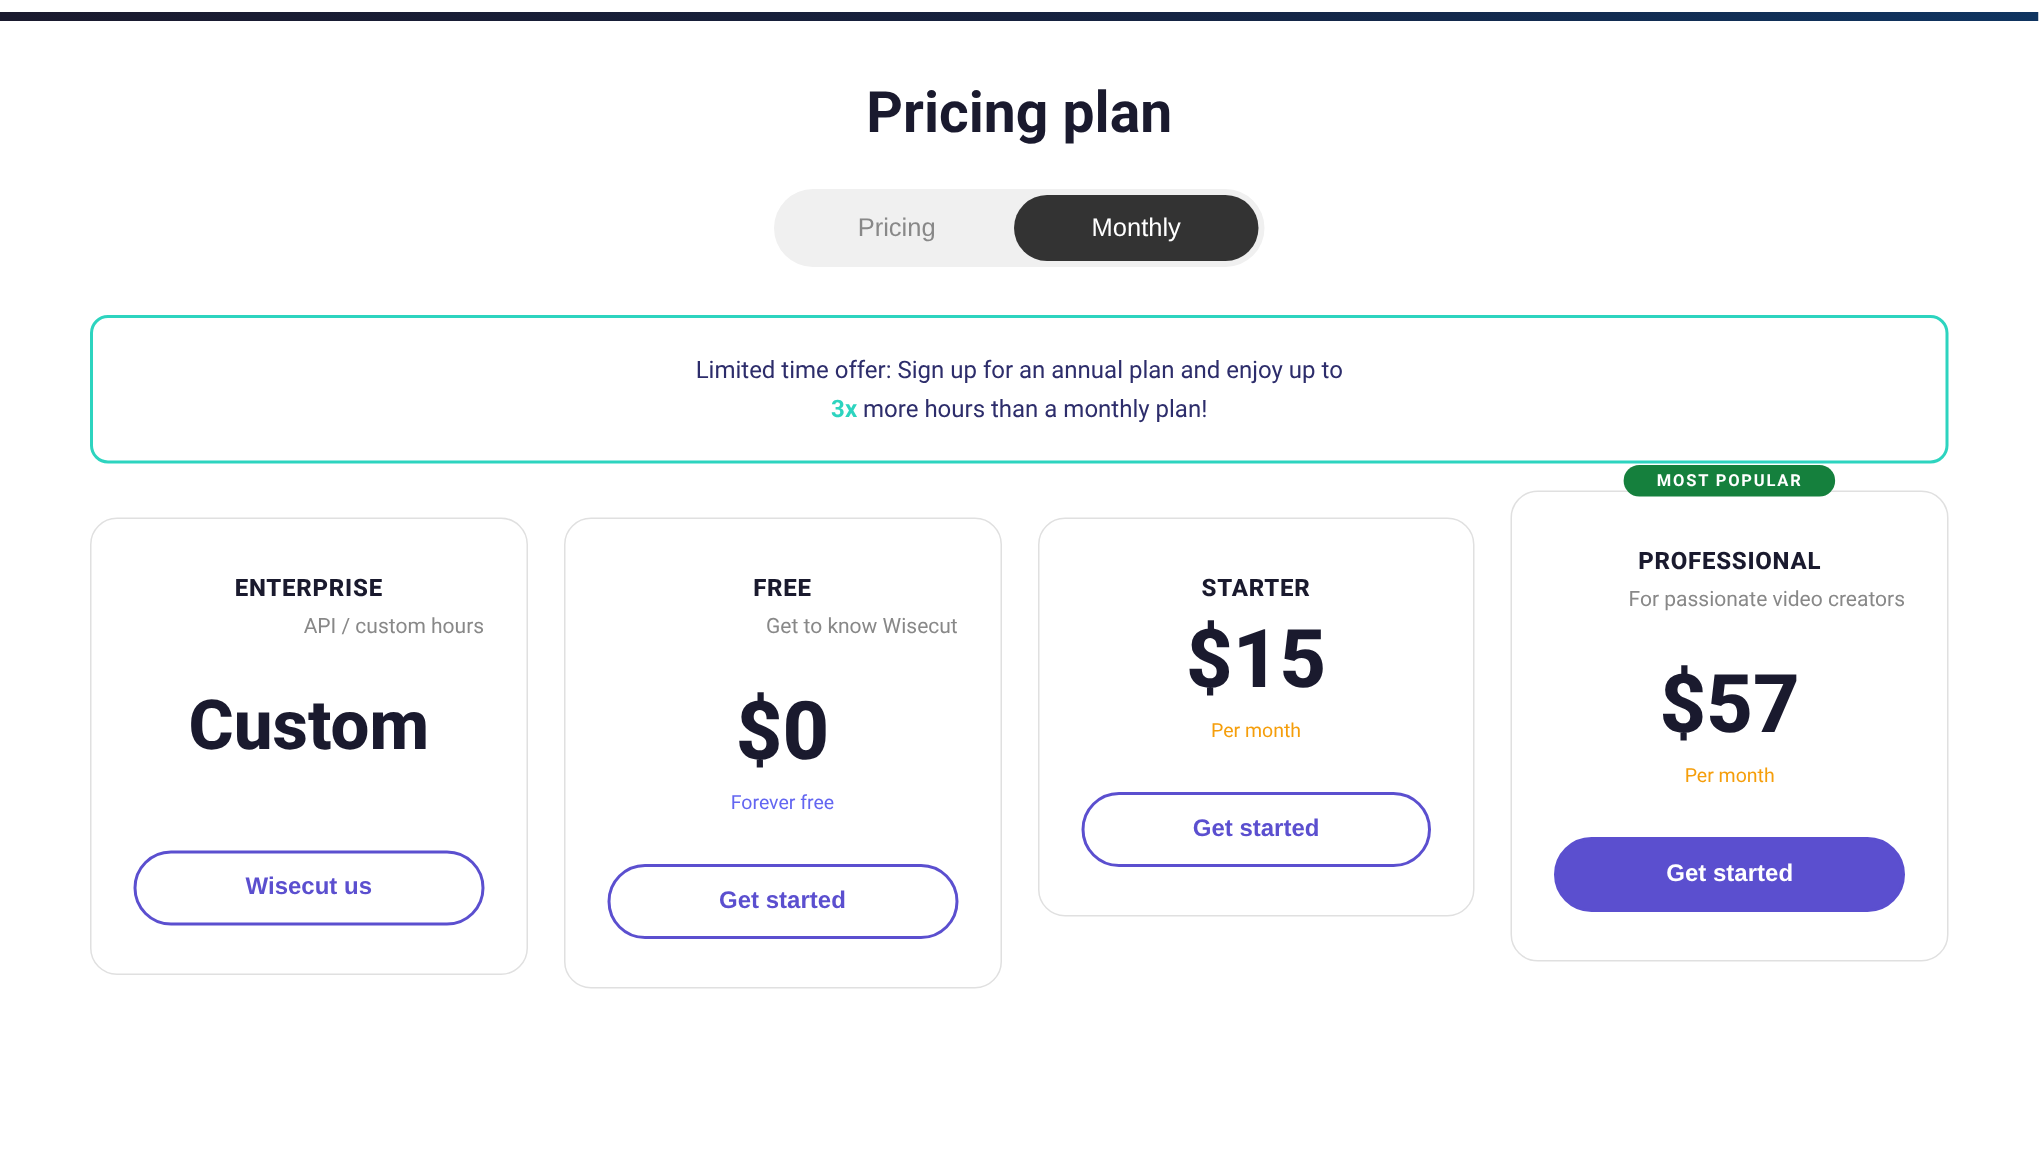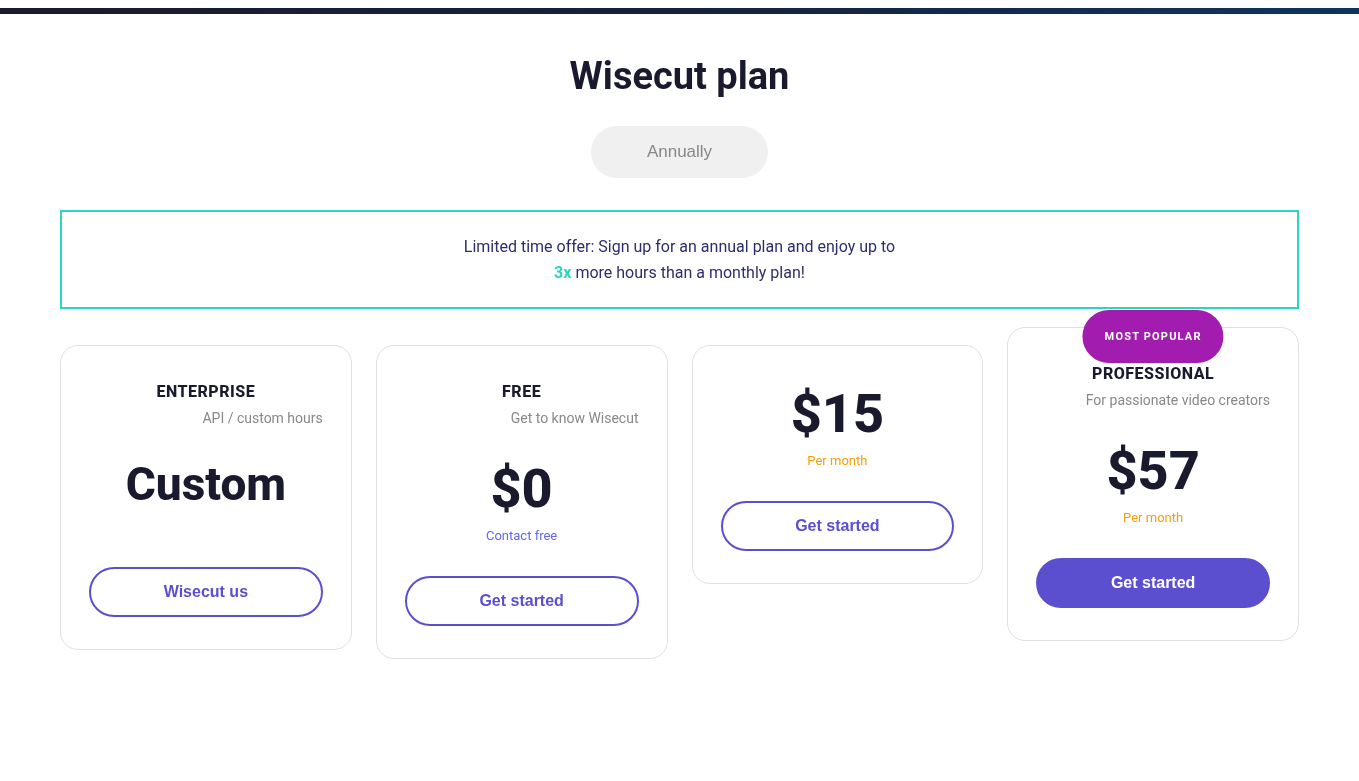--- a/index.html
+++ b/index.html
@@ -50,21 +50,21 @@
     .toggle-btn.inactive {
       background: transparent;
       color: #888;
     }
     .toggle-btn.active {
       background: #333;
       color: #fff;
     }
     .promo-banner {
       border: 2px solid #2dd4bf;
-      border-radius: 0;
+      border-radius: 12px;
       padding: 22px 54px;
       text-align: center;
       margin-bottom: 36px;
     }
     .promo-text {
       font-size: 16px;
       color: #2d2d6b;
       line-height: 1.6;
     }
     .promo-highlight {
@@ -86,26 +86,26 @@
     }
     .card.professional {
       border-color: #e0e0e0;
       margin-top: -18px;
     }
     .most-popular-badge {
       position: absolute;
       top: -18px;
       left: 50%;
       transform: translateX(-50%);
-      background: #a21caf;
+      background: #15803d;
       color: #fff;
       font-size: 11px;
       font-weight: 700;
       letter-spacing: 1.2px;
-      padding: 20px 22px;
+      padding: 4px 22px;
       border-radius: 50px;
       white-space: nowrap;
       text-transform: uppercase;
     }
     .plan-name {
       font-size: 16px;
       font-weight: 800;
       color: #1a1a2e;
       letter-spacing: 0.5px;
       text-align: center;
@@ -161,25 +161,26 @@
       background: #5b4fcf;
       color: #fff;
       border-color: #5b4fcf;
     }
   </style>
 </head>
 <body>
 
 <div class="top-bar"></div>
 <div class="page-container">
-  <h1 class="page-title">Wisecut plan</h1>
+  <h1 class="page-title">Pricing plan</h1>
 
   <div class="toggle-container">
     <div class="toggle-wrapper">
-      <button class="toggle-btn inactive">Annually</button>
+      <button class="toggle-btn inactive">Pricing</button>
+      <button class="toggle-btn active">Monthly</button>
     </div>
   </div>
 
   <div class="promo-banner">
     <div class="promo-text">
       <span>Limited time offer: Sign up for an annual plan and enjoy up to</span>
       <br>
       <span class="promo-highlight">3x</span><span> more hours than a monthly plan!</span>
     </div>
   </div>
@@ -195,25 +196,26 @@
       <div class="price-period"></div>
       <button class="btn btn-outline">Wisecut us</button>
     </div>
 
     <div class="card">
       <div class="plan-name">FREE</div>
       <div class="plan-subtitle">Get to know Wisecut</div>
       <div class="price-container">
         <span class="price">$0</span>
       </div>
-      <div class="price-period free">Contact free</div>
+      <div class="price-period free">Forever free</div>
       <button class="btn btn-outline">Get started</button>
     </div>
 
     <div class="card">
+      <div class="plan-name">STARTER</div>
       <div class="price-container">
         <span class="price">$15</span>
       </div>
       <div class="price-period">Per month</div>
       <button class="btn btn-outline">Get started</button>
     </div>
 
     <div class="card professional">
       <div class="most-popular-badge">MOST POPULAR</div>
       <div class="plan-name">PROFESSIONAL</div>

